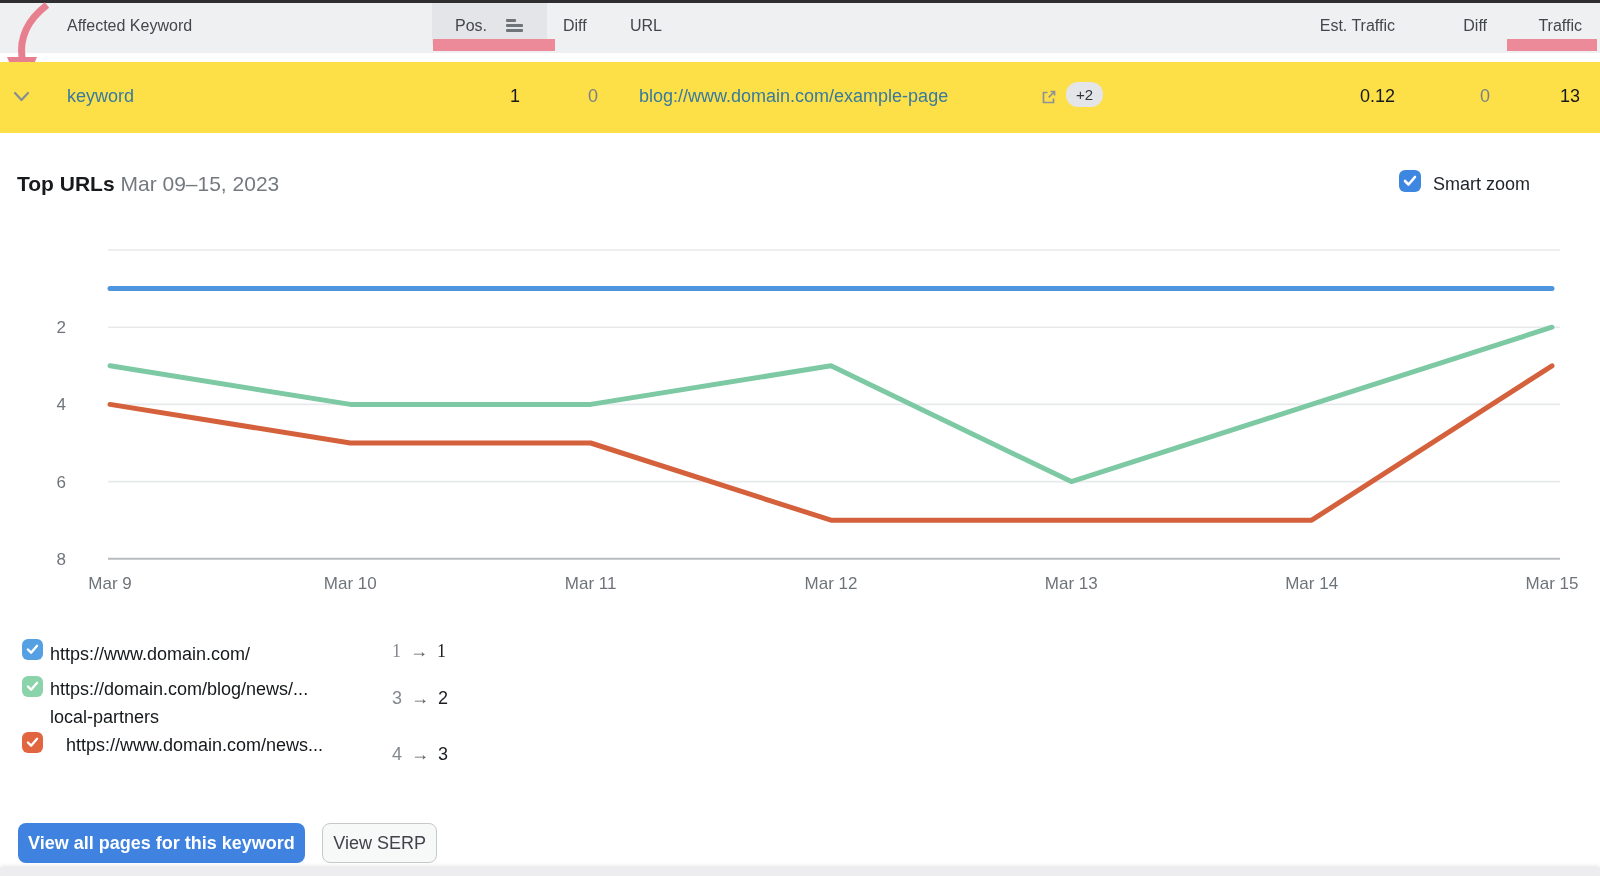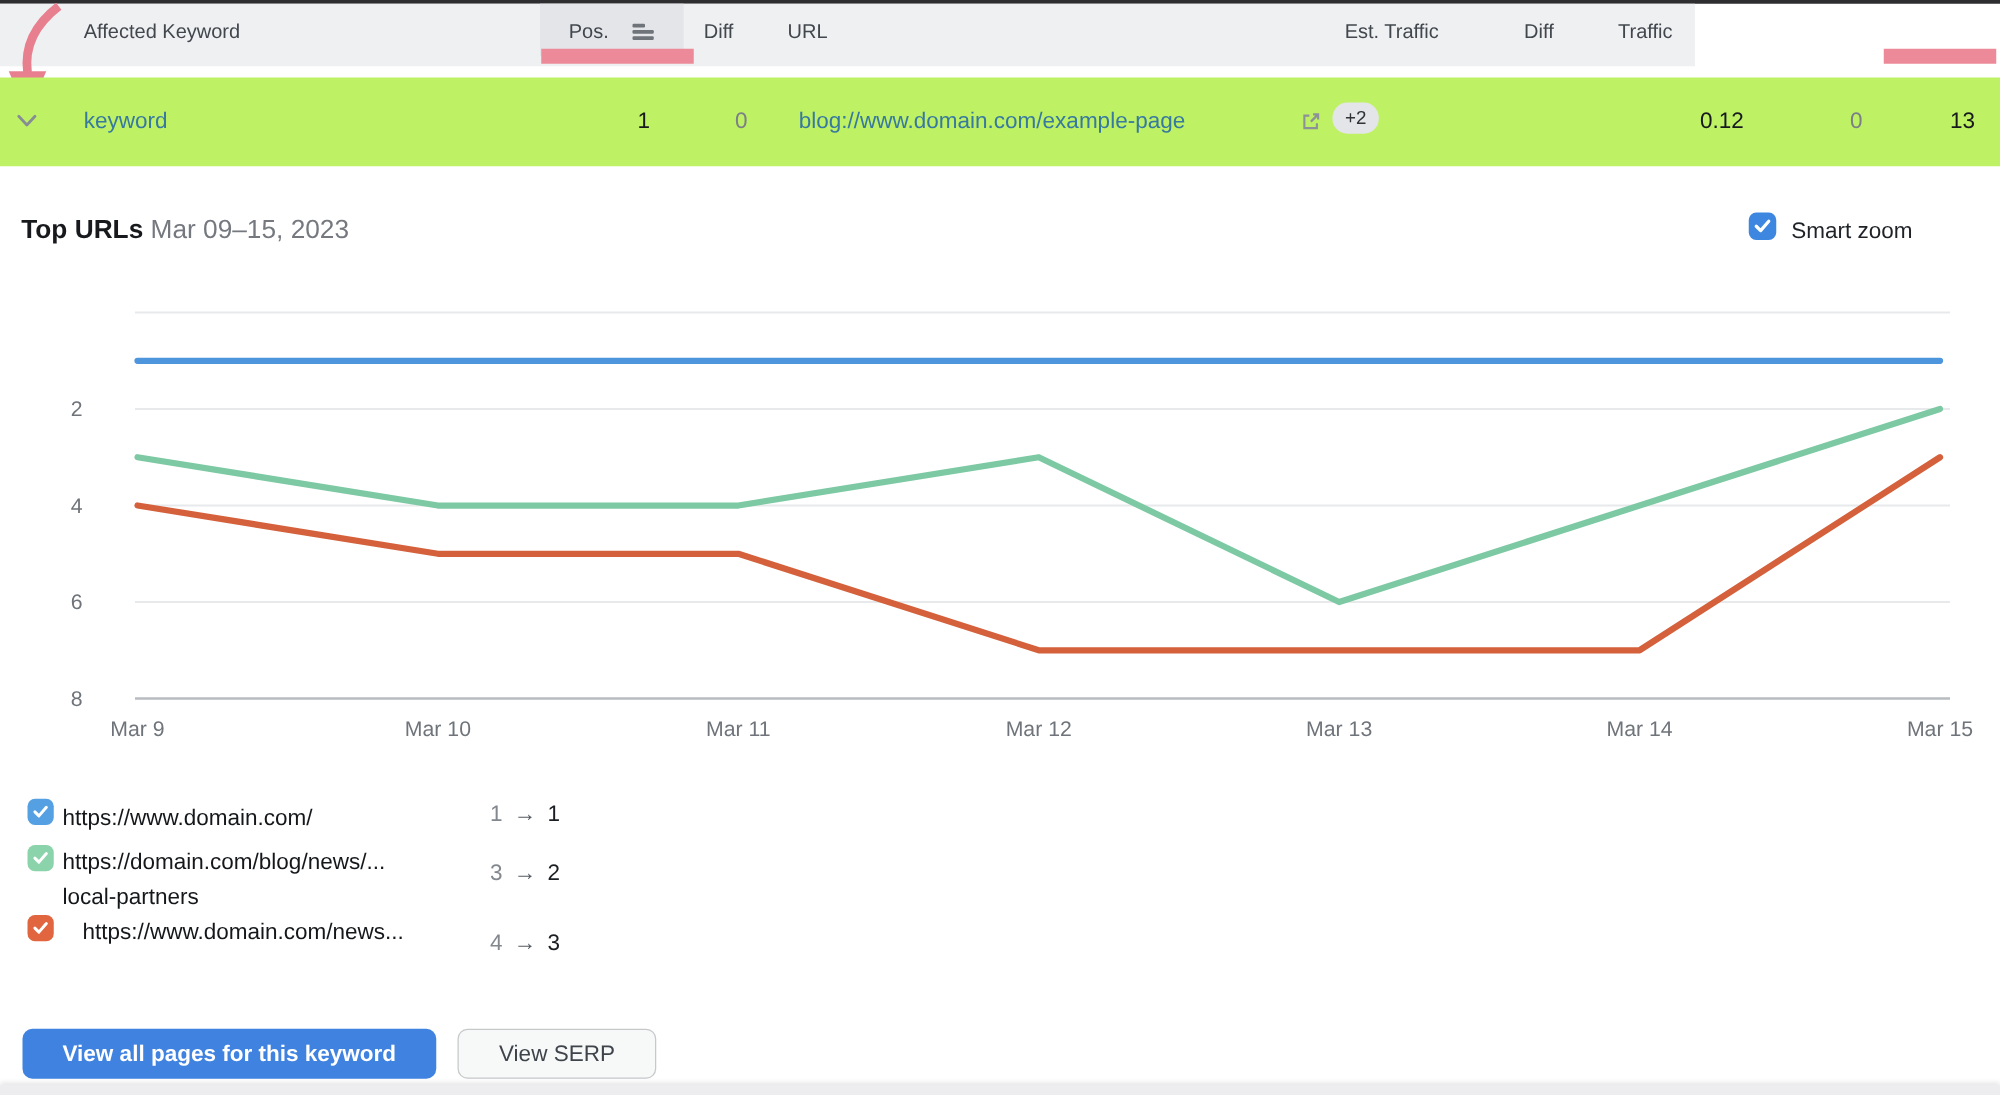--- a/index.html
+++ b/index.html
@@ -7,28 +7,28 @@
   body {
     font-family:"Liberation Sans", sans-serif;
     background:#ffffff; color:#1b1e22; position:relative; overflow:hidden;
   }
   .abs { position:absolute; }
 
   
   .top-edge { left:0; top:0; width:1600px; height:3px; background:#2e2e30; }
 
   
-  .thead { left:0; top:3px; width:1356px; height:50px; background:#eff0f2; }
+  .thead { left:0; top:3px; width:1600px; height:50px; background:#eff0f2; }
   .thead-label { font-size:16px; color:#42474e; top:14px; white-space:nowrap; }
   .pos-cell { left:432px; top:0; width:115px; height:42px; background:#e3e5e8; }
   .hl-bar { height:12px; background:#ec8a99; top:39px; }
   .sort-icon span { display:block; background:#6f747a; border-radius:1px; height:2.5px; margin-bottom:2.6px; }
 
   
-  .krow { left:0; top:62px; width:1600px; height:71px; background:#bef264; }
+  .krow { left:0; top:62px; width:1600px; height:71px; background:#fde047; }
   .krow .cell { top:24px; font-size:18px; white-space:nowrap; }
   .link { color:#37799f; cursor:pointer; }
   .num { color:#17191d; }
   .gray { color:#7b8087; }
   .badge { background:#e4e5e8; border-radius:12px; font-size:15px; color:#2f3338;
            padding:4px 10px; top:20px; cursor:pointer; }
 
   
   .sec-title { font-size:21px; color:#17191c; top:172px; white-space:nowrap; }
   .sec-title b { font-weight:700; }
@@ -40,21 +40,21 @@
   
   .leg-url { font-size:18px; color:#15181b; line-height:28px; left:50px; white-space:nowrap; }
   .leg-change { font-size:18px; white-space:nowrap; }
   .leg-change .from { color:#83888e; }
   .leg-change .arr { color:#565b61; padding:0 9px; }
   .leg-change .to { color:#1b1e22; }
   .leg-box { left:22px; width:21px; height:21px; }
 
   
   .btn { height:40px; border-radius:8px; font-size:18px; display:inline-flex;
-         align-items:center; padding:0 32px; cursor:pointer; border:none;
+         align-items:center; padding:0 10px; cursor:pointer; border:none;
          font-family:"Liberation Sans", sans-serif; }
   .btn-primary { background:#3f82e0; color:#ffffff; font-weight:700; }
   .btn-secondary { background:#f7f8f8; color:#3f444b; border:1px solid #c6c8cb; margin-left:13px; }
 
   .bottom-strip { left:0; top:868px; width:1600px; height:8px; background:#ededef;
                   box-shadow:0 -2px 4px rgba(0,0,0,0.10); }
 
   svg { display:block; }
 </style>
 </head>
@@ -141,21 +141,21 @@
 <div>
 
   <div class="abs checkbox leg-box" style="top: 639px; background: rgb(84, 160, 227);">
     <svg width="13" height="11" viewBox="0 0 14 12">
       <polyline points="2,6 5.5,9.5 12,2" fill="none" stroke="#ffffff" stroke-width="2.6" stroke-linecap="round" stroke-linejoin="round"></polyline>
     </svg>
   </div>
   <div class="abs leg-url" style="top:640px;">
     <div>https://www.domain.com/</div>
   </div>
-  <div class="abs leg-change" style="left:392px; top:641px;">
+  <div class="abs leg-change" style="left:392px; top:641px;font-family:Liberation Serif, serif;">
     <span class="from">1</span><span class="arr">→</span><span class="to">1</span>
   </div>
 
   <div class="abs checkbox leg-box" style="top: 676px; background: rgb(139, 211, 170);">
     <svg width="13" height="11" viewBox="0 0 14 12">
       <polyline points="2,6 5.5,9.5 12,2" fill="none" stroke="#ffffff" stroke-width="2.6" stroke-linecap="round" stroke-linejoin="round"></polyline>
     </svg>
   </div>
   <div class="abs leg-url" style="top:675px;">
     <div>https://domain.com/blog/news/...</div>

